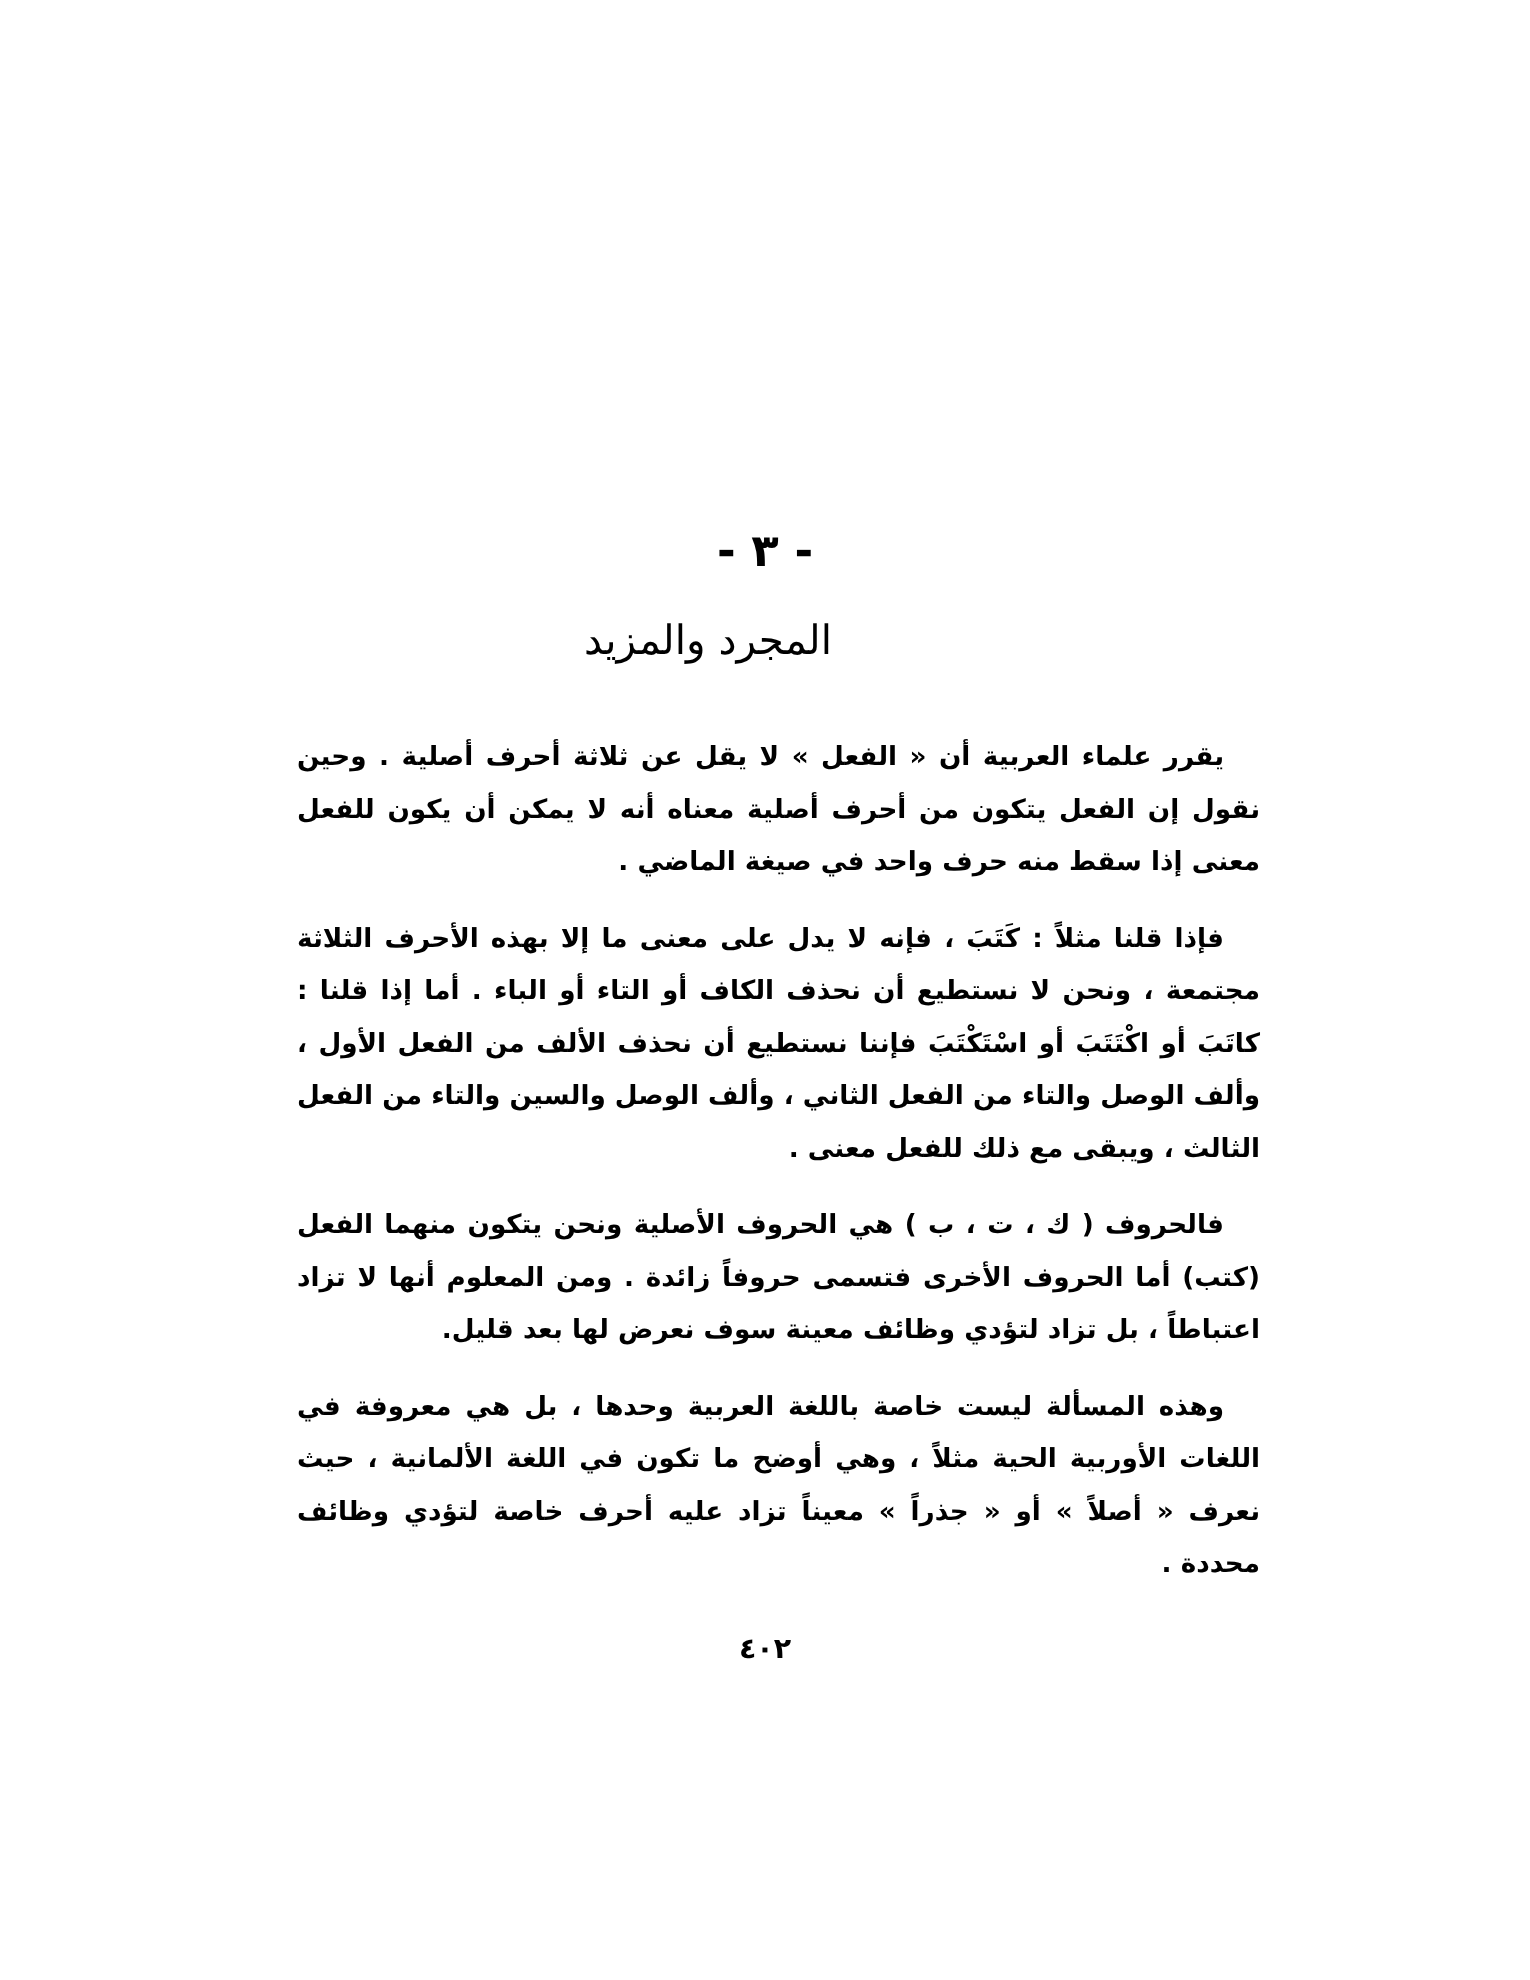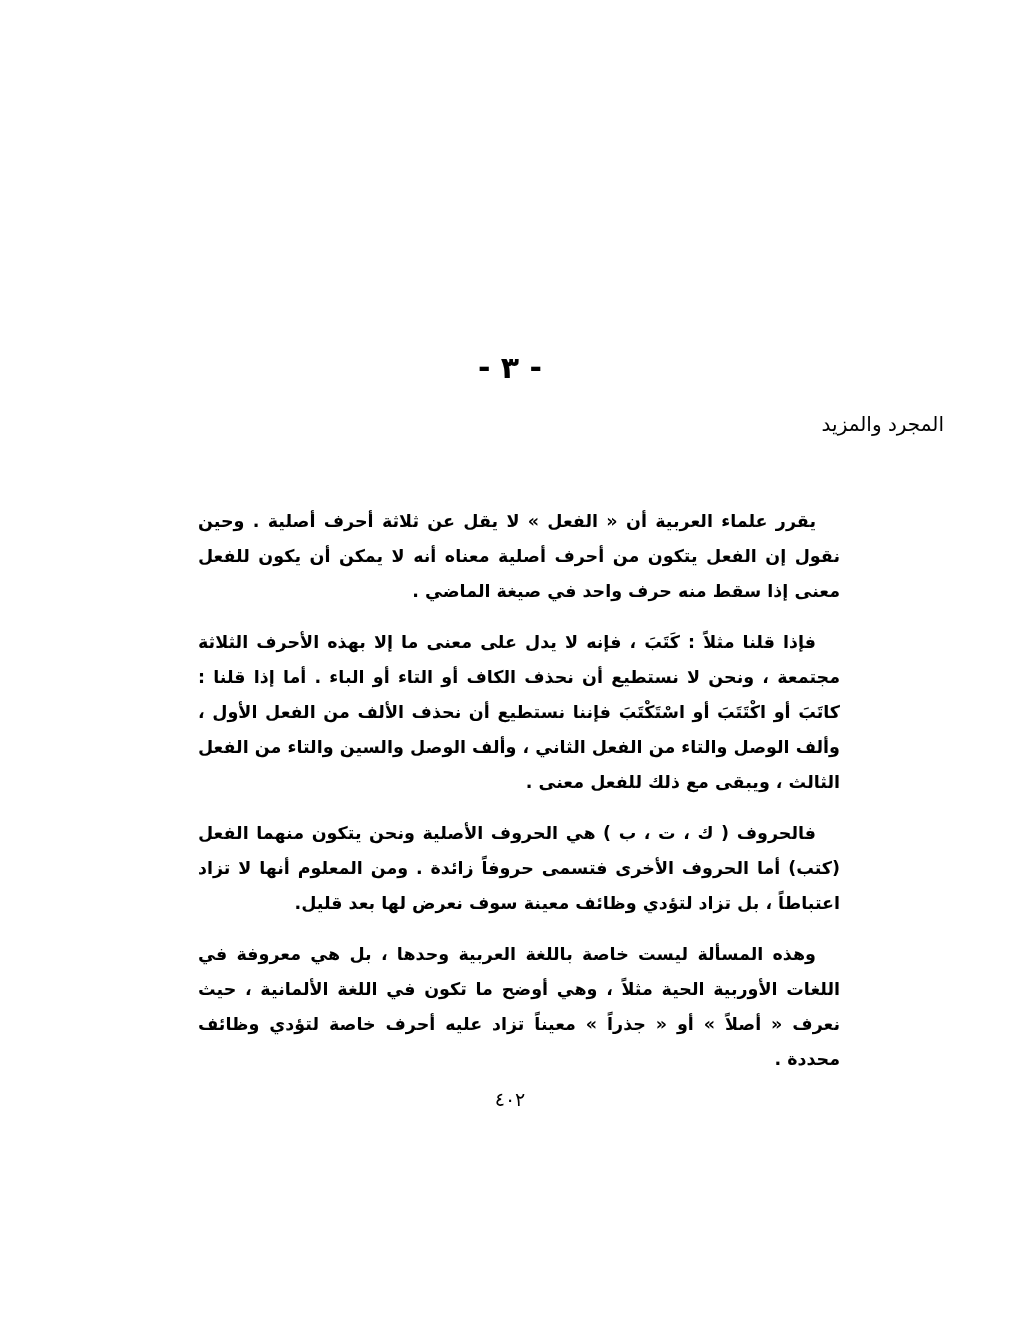--- a/index.html
+++ b/index.html
@@ -31,48 +31,48 @@
     font-size: 30px;
     font-weight: bold;
     direction: rtl;
     letter-spacing: 6px;
   }
   .chapter-title {
     position: absolute;
     top: 412px;
     left: 0;
     width: 944px;
-    text-align: right;
-    font-size: 20px;
+    text-align: center;
+    font-size: 27px;
     direction: rtl;
   }
   .body-text {
     position: absolute;
     top: 488px;
     left: 198px;
     width: 642px;
     direction: rtl;
     text-align: justify;
     text-align-last: right;
     font-size: 17.5px;
     font-weight: bold;
     line-height: 35px;
   }
   .para {
-    margin: 16px 0 16px 0;
+    margin: 0 0 16px 0;
     text-indent: 24px;
   }
   .page-number {
     position: absolute;
     top: 1088px;
     left: 0;
     width: 1020px;
     text-align: center;
     font-size: 19px;
-    font-weight: normal;
+    font-weight: bold;
     direction: rtl;
   }
 </style>
 </head>
 <body>
 
 <div class="page">
   <div class="chapter-number">- ٣ -</div>
   <div class="chapter-title">المجرد والمزيد</div>
 

